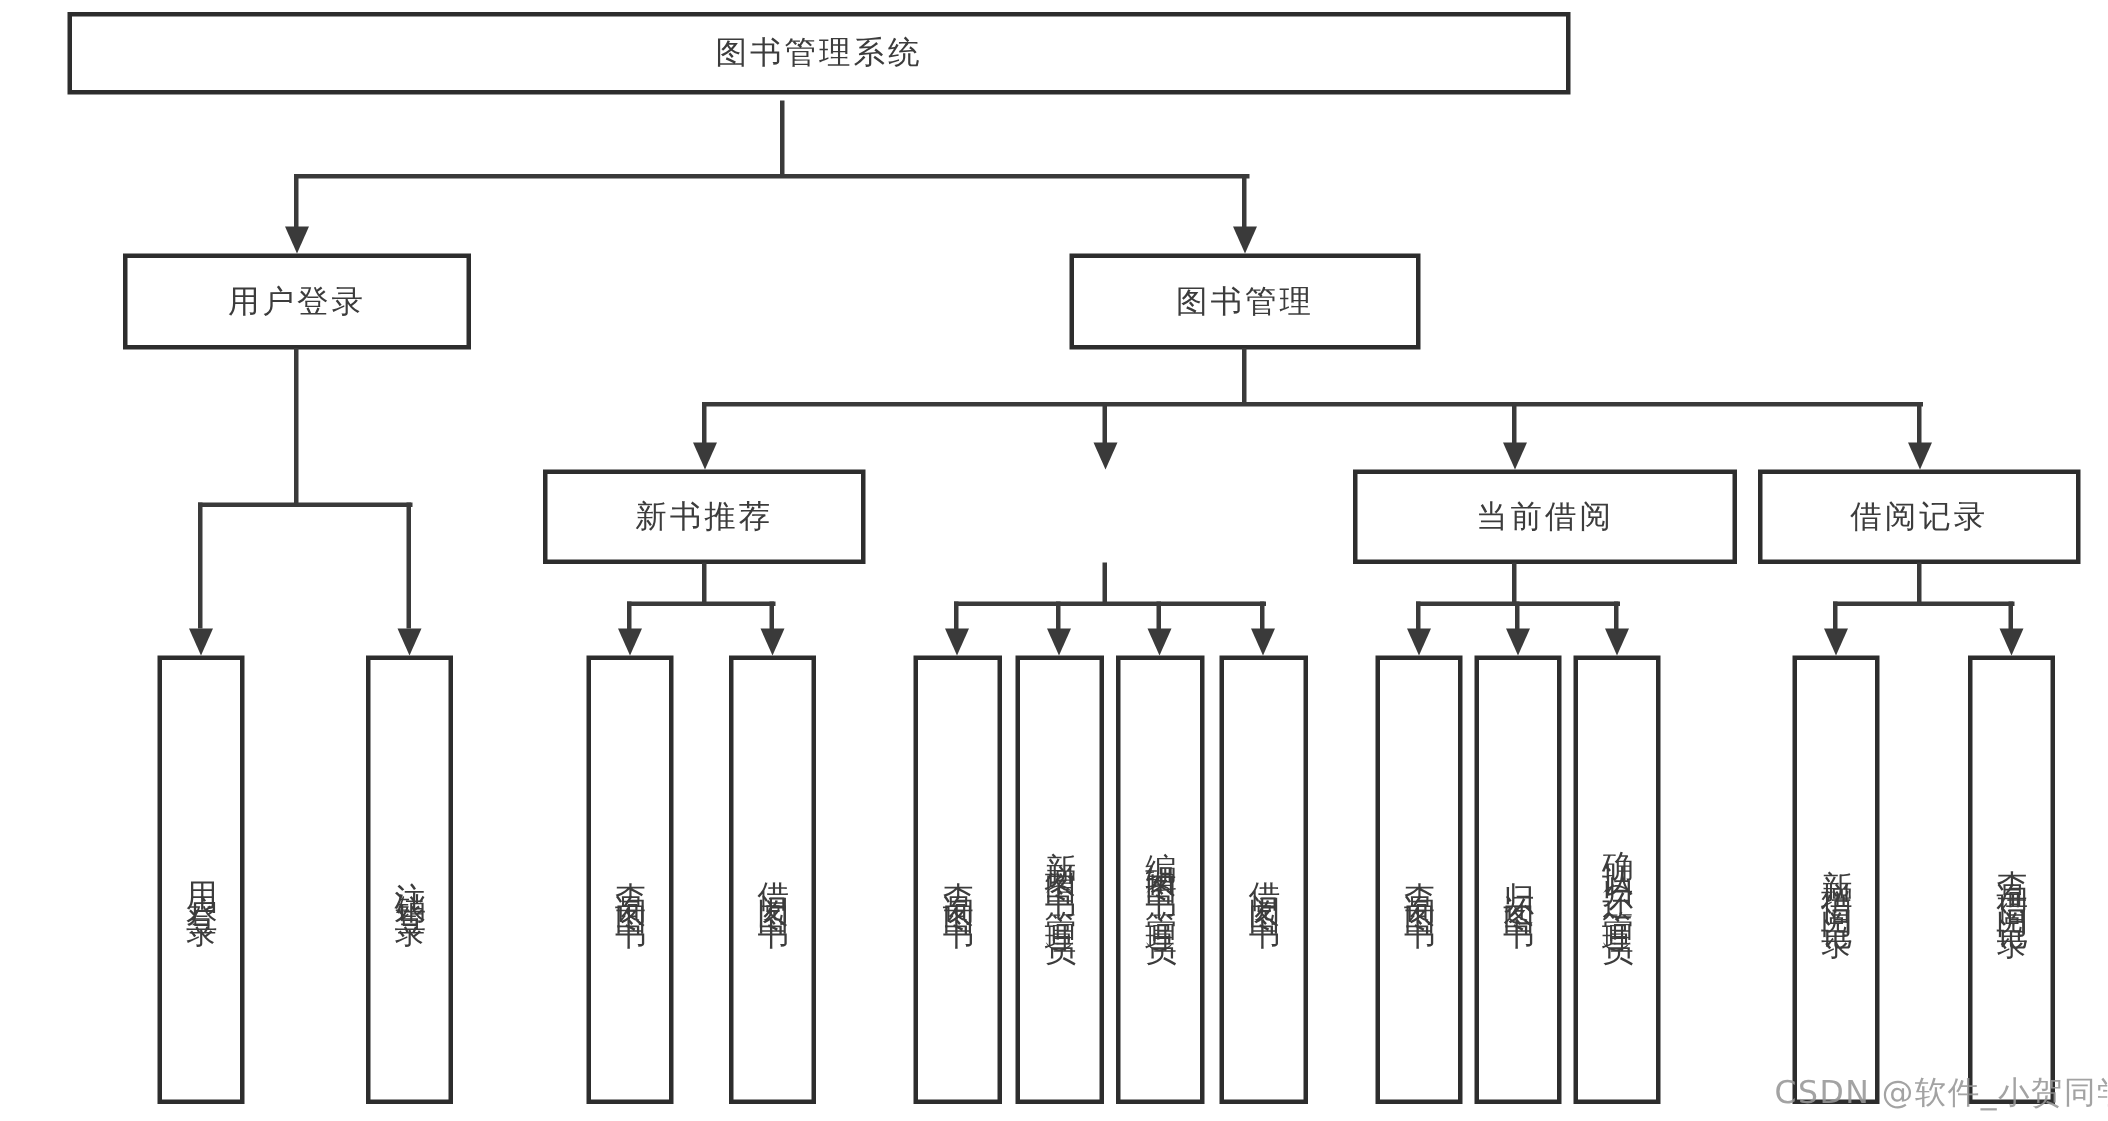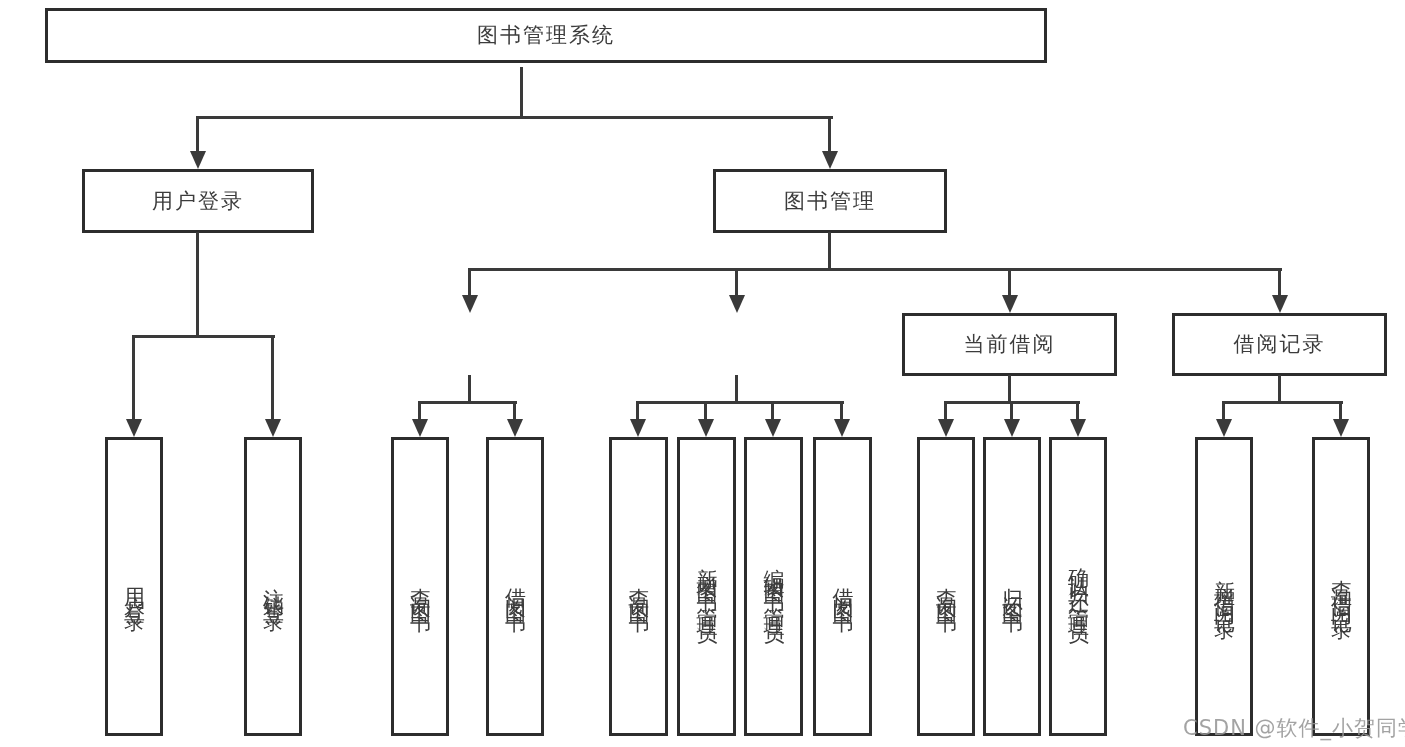--- a/index.html
+++ b/index.html
@@ -54,21 +54,22 @@
 </head>
 <body>
 
 <div class="canvas">
 
   <div class="node" style="left:21px; top:8px; width:1002px; height:55px;margin-left:24px;">图书管理系统</div>
 
   <div class="node" style="left:82px; top:169px; width:232px; height:64px;">用户登录</div>
   <div class="node" style="left:713px; top:169px; width:234px; height:64px;">图书管理</div>
 
-  <div class="node" style="left:902px; top:313px; width:215px; height:63px;">当前借阅</div>
+  <div class="node" style="left:362px; top:313px; width:215px; height:63px;">新书推荐</div>
+  <div class="node" style="left:902px; top:313px; width:256px; height:63px;">当前借阅</div>
   <div class="node" style="left:1172px; top:313px; width:215px; height:63px;">借阅记录</div>
 
   <div class="node leaf" style="left:105px; top:437px; width:58px; height:299px;">
     <span>用户登录</span>
   </div>
   <div class="node leaf" style="left:244px; top:437px; width:58px; height:299px;">
     <span>注销登录</span>
   </div>
 
   <div class="node leaf" style="left:391px; top:437px; width:58px; height:299px;">

